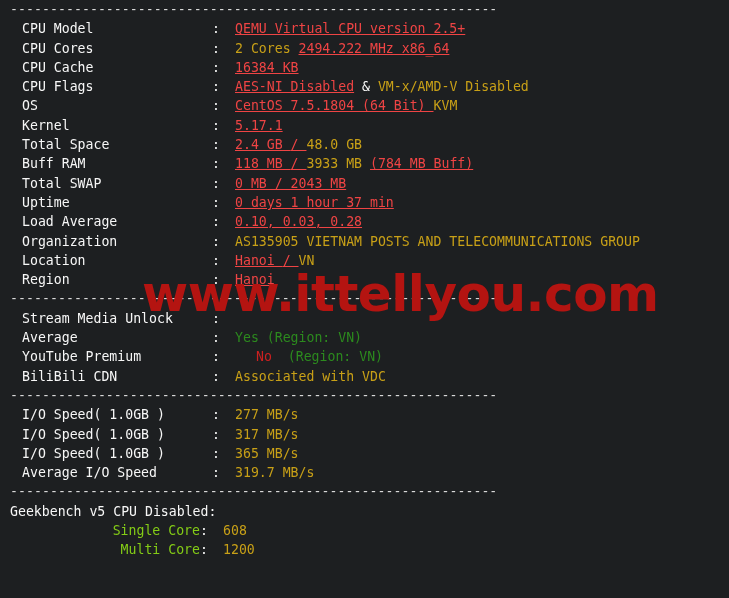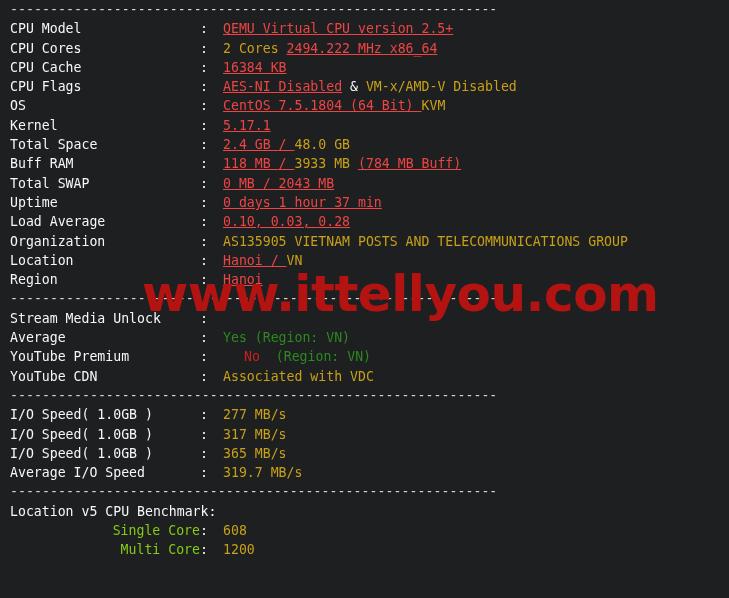--- a/index.html
+++ b/index.html
@@ -40,20 +40,21 @@
   .row {
     display: block;
     white-space: pre;
   }
   .label {
     display: inline-block;
     width: 190px;
     color: #f7f7f7;
     white-space: pre;
     vertical-align: top;
+    margin-left: 12px;
   }
   .colon {
     display: inline-block;
     width: 23px;
     color: #f7f7f7;
     vertical-align: top;
   }
   .val {
     display: inline;
     white-space: pre;
@@ -119,39 +120,39 @@
       </div>
   </div>
 
   <div class="line sep">-------------------------------------------------------------</div>
 
   <div>
     <div class="line row"><span class="label">Stream Media Unlock</span><span class="colon">:</span></div>
     <div id="stream-rows">
         <div class="line row"><span class="label">Average</span><span class="colon">:</span><span class="val c-green">Yes </span><span class="val c-green">(Region: VN)</span></div>
         <div class="line row"><span class="label">YouTube Premium</span><span class="colon">:</span><span class="val c-red">No </span><span class="val c-green"> (Region: VN)</span></div>
-        <div class="line row"><span class="label">YouTube CDN</span><span class="colon">:</span><span class="val c-yellow">Associated with VDC</span></div>
+        <div class="line row"><span class="label">BiliBili CDN</span><span class="colon">:</span><span class="val c-yellow">Associated with VDC</span></div>
       </div>
   </div>
 
   <div class="line sep">-------------------------------------------------------------</div>
 
   <div>
     <div id="io-rows">
         <div class="line row"><span class="label">I/O Speed( 1.0GB )</span><span class="colon">:</span><span class="val c-yellow">277 MB/s</span></div>
         <div class="line row"><span class="label">I/O Speed( 1.0GB )</span><span class="colon">:</span><span class="val c-yellow">317 MB/s</span></div>
         <div class="line row"><span class="label">I/O Speed( 1.0GB )</span><span class="colon">:</span><span class="val c-yellow">365 MB/s</span></div>
         <div class="line row"><span class="label">Average I/O Speed</span><span class="colon">:</span><span class="val c-yellow">319.7 MB/s</span></div>
       </div>
   </div>
 
   <div class="line sep">-------------------------------------------------------------</div>
 
   <div>
-    <div class="line section-title">Location v5 CPU Benchmark:</div>
+    <div class="line section-title">Geekbench v5 CPU Disabled:</div>
     <div id="gb-rows">
         <div class="line row"><span class="indent-gb">Single Core</span><span class="colon">:</span><span class="val c-yellow">608</span></div>
         <div class="line row"><span class="indent-gb">Multi Core</span><span class="colon">:</span><span class="val c-yellow">1200</span></div>
       </div>
   </div>
 
   <div id="watermark">www.ittellyou.com</div>
 
 </div>
 

